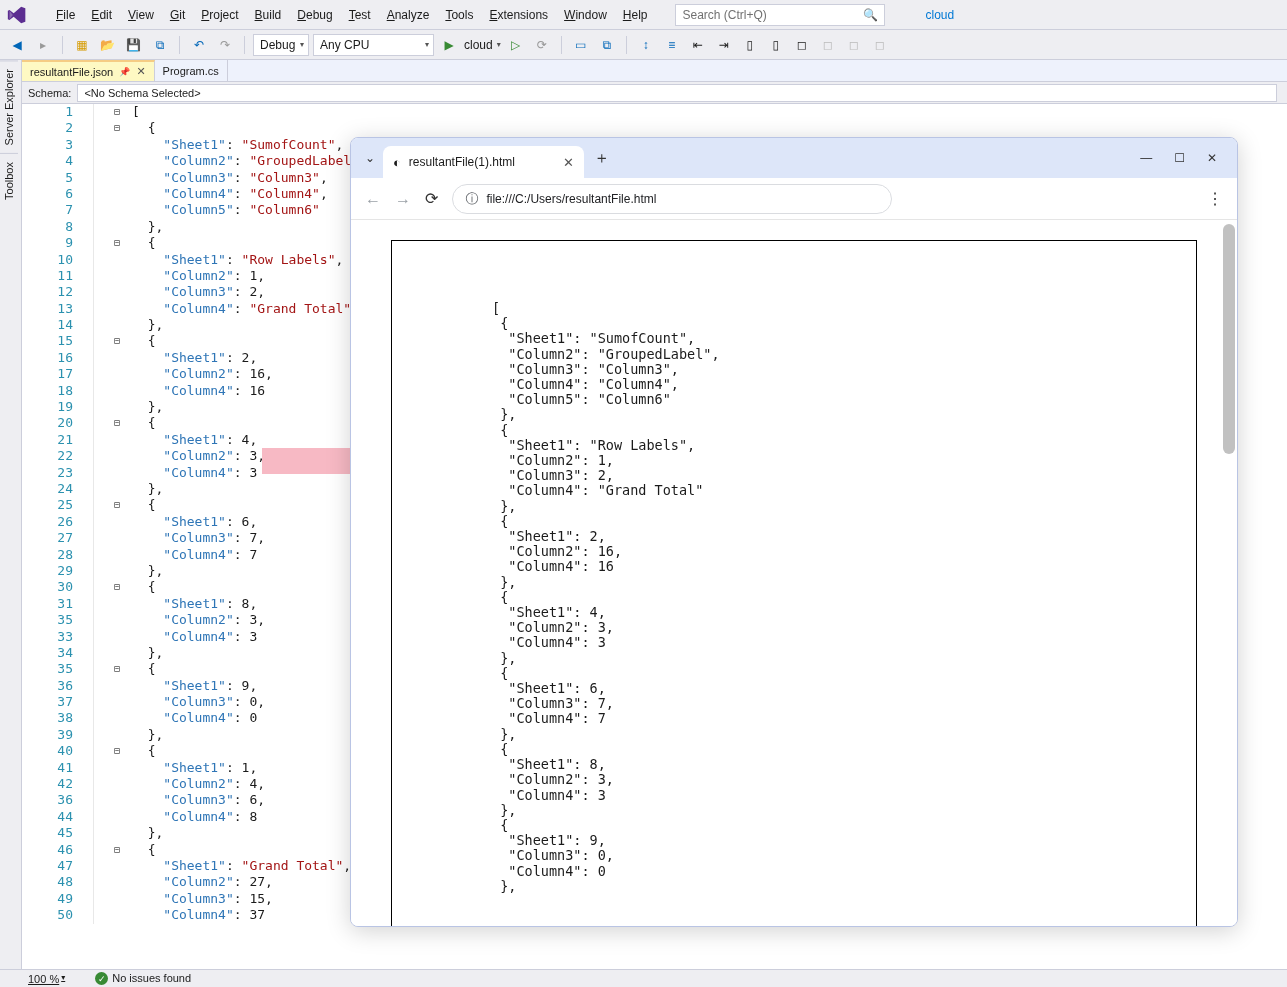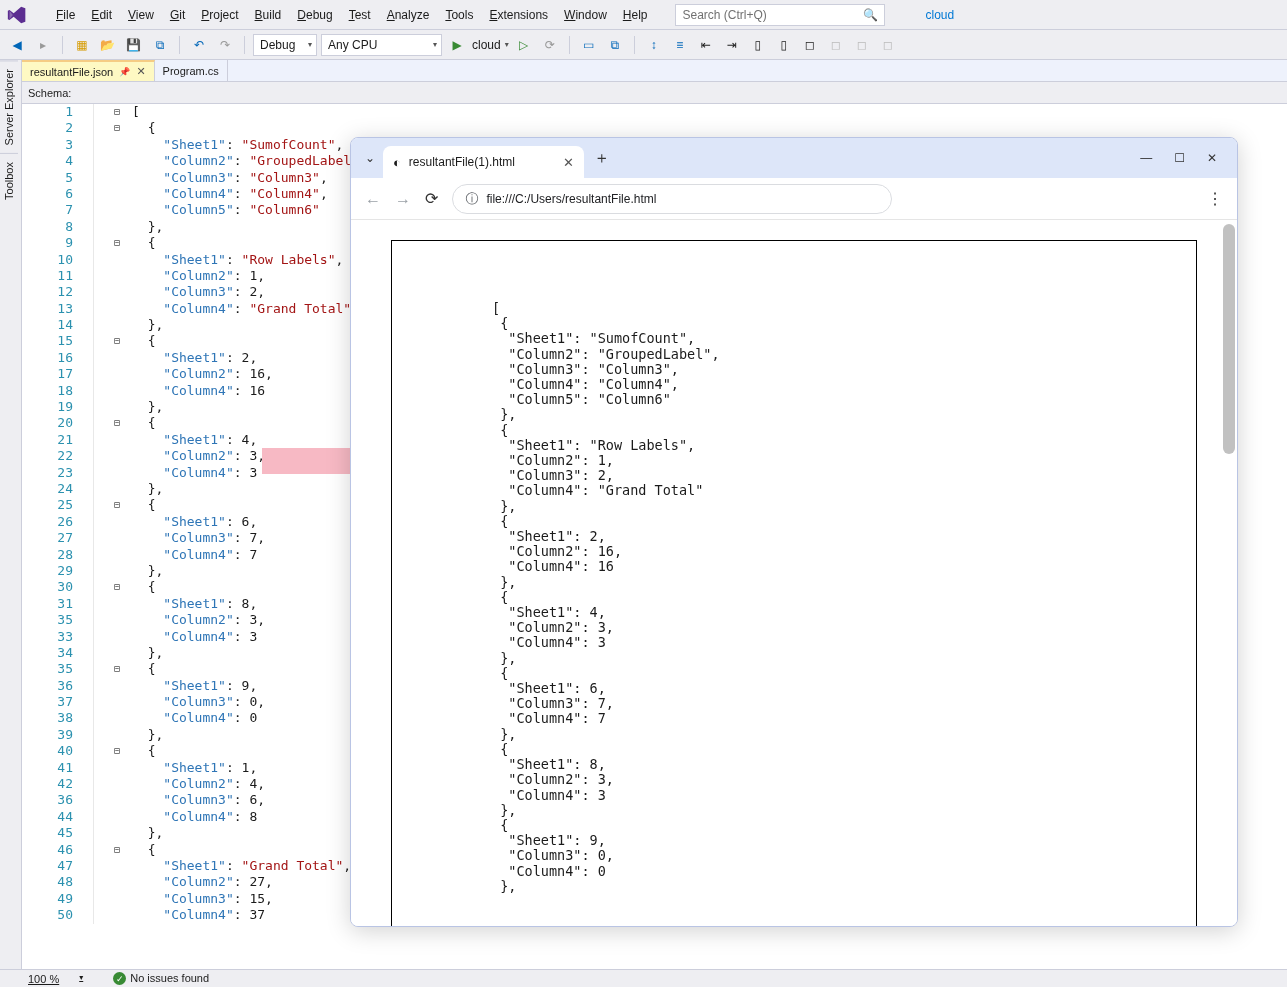--- a/index.html
+++ b/index.html
@@ -38,21 +38,21 @@
   .fold-col { position: absolute; left: 88px; top: 0; width: 14px; }
   .fold-col .fm { height: 16.4px; display: flex; align-items: center; justify-content: center; font-size: 10px; color: #555; }
   .code { position: absolute; left: 110px; top: 0; right: 0; white-space: pre; }
   .code div { height: 16.4px; }
   .t-brace { color: #1b1b1b; }
   .t-key { color: #2e75b6; }
   .t-str { color: #a31515; }
   .t-num { color: #1b1b1b; }
   
   .status { position: absolute; left: 0; right: 0; bottom: 0; height: 18px; background: #eeeef2; border-top: 1px solid #cccedb; display: flex; align-items: center; font-size: 11px; padding-left: 28px; gap: 10px; }
-  .status .zoom { display: flex; align-items: flex-start; gap: 20px; text-decoration: underline; }
+  .status .zoom { display: flex; align-items: flex-start; gap: 2px; text-decoration: underline; }
   .ok-icon { width: 13px; height: 13px; border-radius: 50%; background: #388a34; color: #fff; display: inline-flex; align-items: center; justify-content: center; font-size: 9px; margin-right: 4px; }
   
   .browser { position: absolute; left: 350px; top: 137px; width: 888px; height: 790px; background: #fff; border: 1px solid #b9c4e4; box-shadow: 0 4px 24px rgba(0,0,0,.18); border-radius: 8px; overflow: hidden; }
   .br-titlebar { height: 40px; background: #dde6f9; display: flex; align-items: center; padding: 0 6px; }
   .br-tabdrop { width: 26px; height: 26px; display:flex; align-items:center; justify-content:center; color:#333; }
   .br-tab { display: flex; align-items: center; gap: 8px; background: #fff; border-radius: 8px 8px 0 0; height: 32px; padding: 0 10px; margin-top: 8px; }
   .br-tab .favicon { font-size: 13px; }
   .br-tab .tclose { color: #555; font-size: 13px; margin-left: 40px; cursor:pointer; }
   .br-newtab { margin-left: 10px; color: #333; font-size: 16px; }
   .br-winbtns { margin-left: auto; display: flex; gap: 22px; padding-right: 14px; color: #333; font-size: 12px; }
@@ -92,21 +92,21 @@
   <span class="tb-btn" style="color:#999">▸</span>
   <span class="tb-sep"></span>
   <span class="tb-btn" style="color:#d69b00">▦</span>
   <span class="tb-btn" style="color:#d69b00">📂</span>
   <span class="tb-btn" style="color:#0066b8">💾</span>
   <span class="tb-btn" style="color:#0066b8">⧉</span>
   <span class="tb-sep"></span>
   <span class="tb-btn" style="color:#0066b8">↶</span>
   <span class="tb-btn" style="color:#999">↷</span>
   <span class="tb-sep"></span>
-  <div class="tb-combo" style="width:64px">
+  <div class="tb-combo" style="width:56px">
       <span>Debug</span>
     </div>
   <div class="tb-combo" style="width:121px">
       <span>Any CPU</span>
     </div>
   <span class="tb-btn tb-play">▶</span>
   <span style="color:#1b1b1b">cloud</span>
   <span style="font-size:8px;color:#555">▾</span>
   <span class="tb-btn tb-play">▷</span>
   <span class="tb-btn" style="color:#999">⟳</span>
@@ -137,20 +137,23 @@
     <span class="pin">📌</span>
     <span class="close">✕</span>
   </div>
   <div class="doc-tab">
     <span>Program.cs</span>
   </div>
 </div>
 
 <div class="schema-bar">
   <span>Schema:</span>
+  <div class="schema-combo">
+    <span>&lt;No Schema Selected&gt;</span>
+  </div>
 </div>
 
 <div class="editor">
   <div class="gutter" id="gutter">
       <div>1</div>
       <div>2</div>
       <div>3</div>
       <div>4</div>
       <div>5</div>
       <div>6</div>

